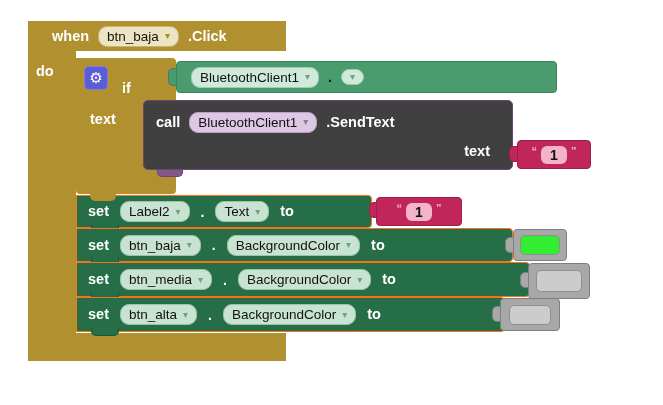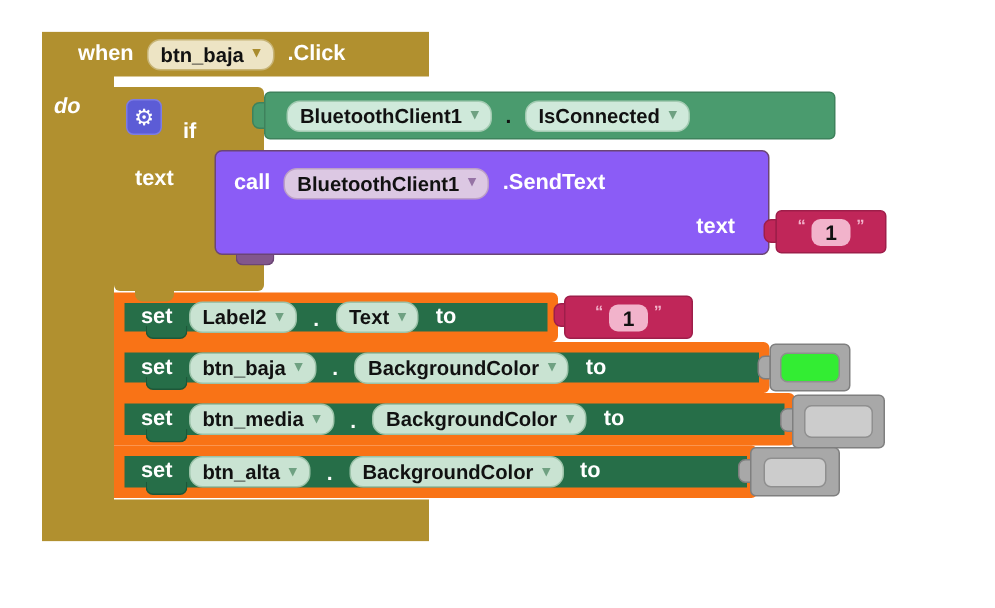--- a/index.html
+++ b/index.html
@@ -18,73 +18,73 @@
   
   .when-shape{
     left:28px;top:21px;width:258px;height:340px;
     background:#B1902F;
     clip-path:polygon(0 0,258px 0,258px 30px,48px 30px,48px 312px,258px 312px,258px 340px,0 340px);
   }
   .when-header{left:28px;top:21px;width:258px;height:30px;display:flex;align-items:center;gap:9px;padding-left:24px;}
   .pill{
     display:inline-flex;align-items:center;gap:6px;
     border-radius:9px;padding:2px 8px;
-    font-weight:bold;font-size:13.5px;color:#111;white-space:nowrap;
+    font-weight:normal;font-size:13.5px;color:#111;white-space:nowrap;
   }
   .pill .arr{font-size:10px;line-height:1;}
   .pill-gold{background:#EDE4C4;border:1px solid #C7B476;}
   .pill-gold .arr{color:#A98C2E;}
   .pill-mint{background:#C9E3D2;border:1px solid #9CC3A9;}
   .pill-mint .arr{color:#6FA182;}
   .pill-mint2{background:#CFE9DA;border:1px solid #A3CBB2;}
   .pill-mint2 .arr{color:#6FA182;}
   .pill-lav{background:#DCC8E3;border:1px solid #BC9FC7;}
   .pill-lav .arr{color:#9673A5;}
 
-  .do-label{left:36px;top:64px;font-style:italic;}
+  .do-label{left:36px;top:64px;}
   .then-label{left:90px;top:112px;}
 
   
   .if-body{left:76px;top:58px;width:100px;height:136px;background:#B1902F;border-radius:0 4px 4px 4px;}
   .gold-tab{left:90px;top:192px;width:26px;height:9px;background:#B1902F;border-radius:0 0 5px 5px;z-index:4;}
   .gear{
     left:84px;top:66px;width:24px;height:24px;background:#5C5CD6;border:1px solid #7d7de4;
     border-radius:5px;color:#fff;font-size:15px;display:flex;align-items:center;justify-content:center;z-index:2;
   }
   .if-label{left:122px;top:81px;z-index:2;}
 
   
   .cond-plug{left:168px;top:68px;width:10px;height:18px;background:#4A9B6E;border:1px solid #3E825C;border-radius:5px 0 0 5px;z-index:2;}
   .cond-body{
     left:176px;top:61px;width:381px;height:32px;background:#4A9B6E;border:1px solid #3E825C;border-radius:4px;
     display:flex;align-items:center;gap:9px;padding-left:14px;z-index:3;
   }
 
   
-  .call-body{left:143px;top:100px;width:370px;height:70px;background:#8b5cf6;border:1px solid #6B4575;border-radius:5px;z-index:3;}
+  .call-body{left:143px;top:100px;width:370px;height:70px;background:#404040;border:1px solid #6B4575;border-radius:5px;z-index:3;}
   .call-row1{display:flex;align-items:center;gap:9px;padding:6px 0 0 12px;height:30px;}
   .call-row2{display:flex;align-items:center;justify-content:flex-end;padding-right:22px;height:28px;}
   .purple-tab{left:157px;top:168px;width:26px;height:9px;background:#82578C;border:1px solid #6B4575;border-top:none;border-radius:0 0 5px 5px;z-index:2;}
 
   
   .str-block{
     background:#C02659;border:1px solid #9E1E4A;border-radius:4px;
     display:flex;align-items:center;justify-content:center;gap:4px;z-index:4;
   }
   .str-plug{background:#C02659;border:1px solid #9E1E4A;border-radius:5px 0 0 5px;width:9px;height:16px;z-index:3;}
   .quote{color:#F2B3CB;font-size:11px;font-weight:bold;line-height:1;margin-top:-6px;}
   .str-field{background:#F2B3CB;border-radius:6px;padding:1px 9px;color:#111;font-weight:bold;font-size:14px;}
   .str-call{left:517px;top:140px;width:74px;height:29px;}
   .str-plug-call{left:509px;top:146px;}
   .str-set{left:376px;top:197px;width:86px;height:29px;}
   .str-plug-set{left:369px;top:202px;}
 
   
   .set-row{
-    background:#266E48;border:7px solid #f97316;border-radius:0 4px 4px 0;
+    background:#266E48;border:1px solid #f97316;border-radius:0 4px 4px 0;
     display:flex;align-items:center;gap:11px;padding-left:11px;z-index:1;
   }
   .set-row::after{
     content:"";position:absolute;left:14px;bottom:-5px;width:26px;height:8px;
     background:#266E48;border:1px solid #1D5738;border-top:none;border-radius:0 0 5px 5px;z-index:5;
   }
   .set-row1{left:76px;top:195px;width:296px;height:33px;}
   .set-row2{left:76px;top:228px;width:437px;height:34px;}
   .set-row3{left:76px;top:262px;width:454px;height:35px;}
   .set-row4{left:76px;top:297px;width:429px;height:35px;}
@@ -126,21 +126,20 @@
 <span class="abs kw then-label">text</span>
 
 <div class="abs cond-plug"></div>
 <div class="abs cond-body">
   <span class="pill pill-mint2">
     <span>BluetoothClient1</span>
     <span class="arr">▾</span>
   </span>
   <span class="dot-dark">.</span>
   <span class="pill pill-mint2">
-    <span>IsConnected</span>
     <span class="arr">▾</span>
   </span>
 </div>
 
 <div class="abs call-body">
   <div class="call-row1">
     <span class="kw">call</span>
     <span class="pill pill-lav">
       <span>BluetoothClient1</span>
       <span class="arr">▾</span>

